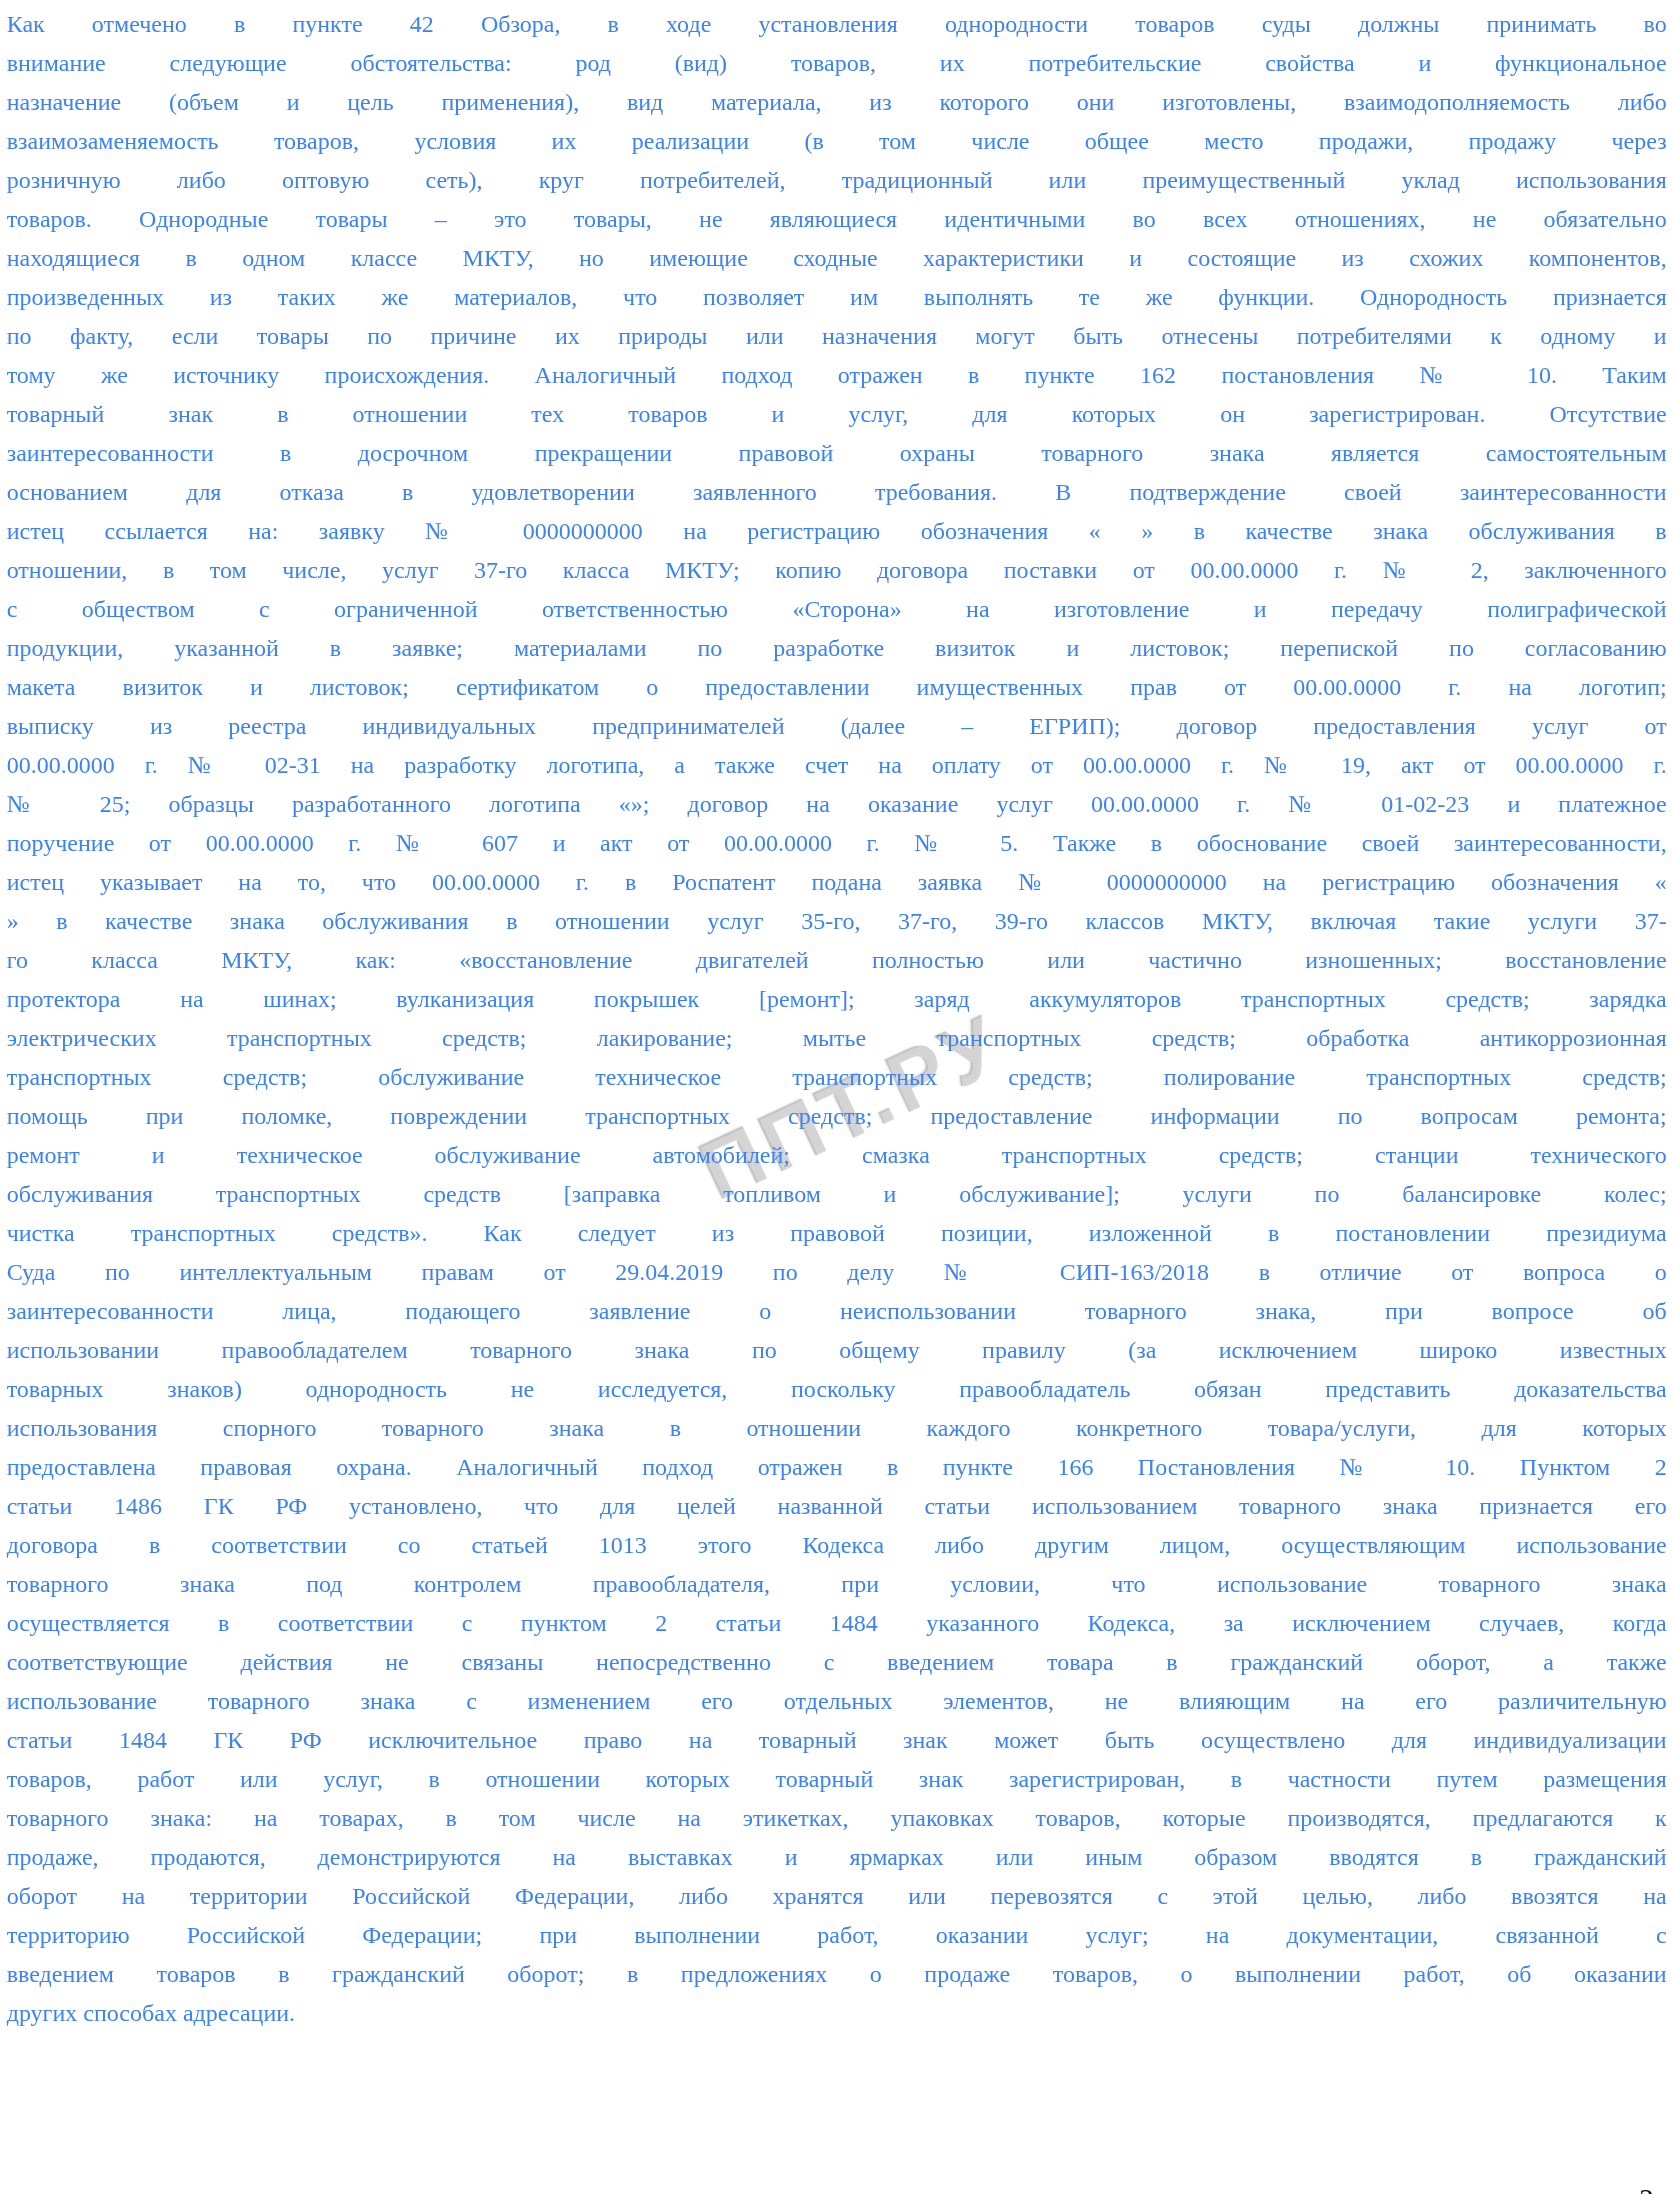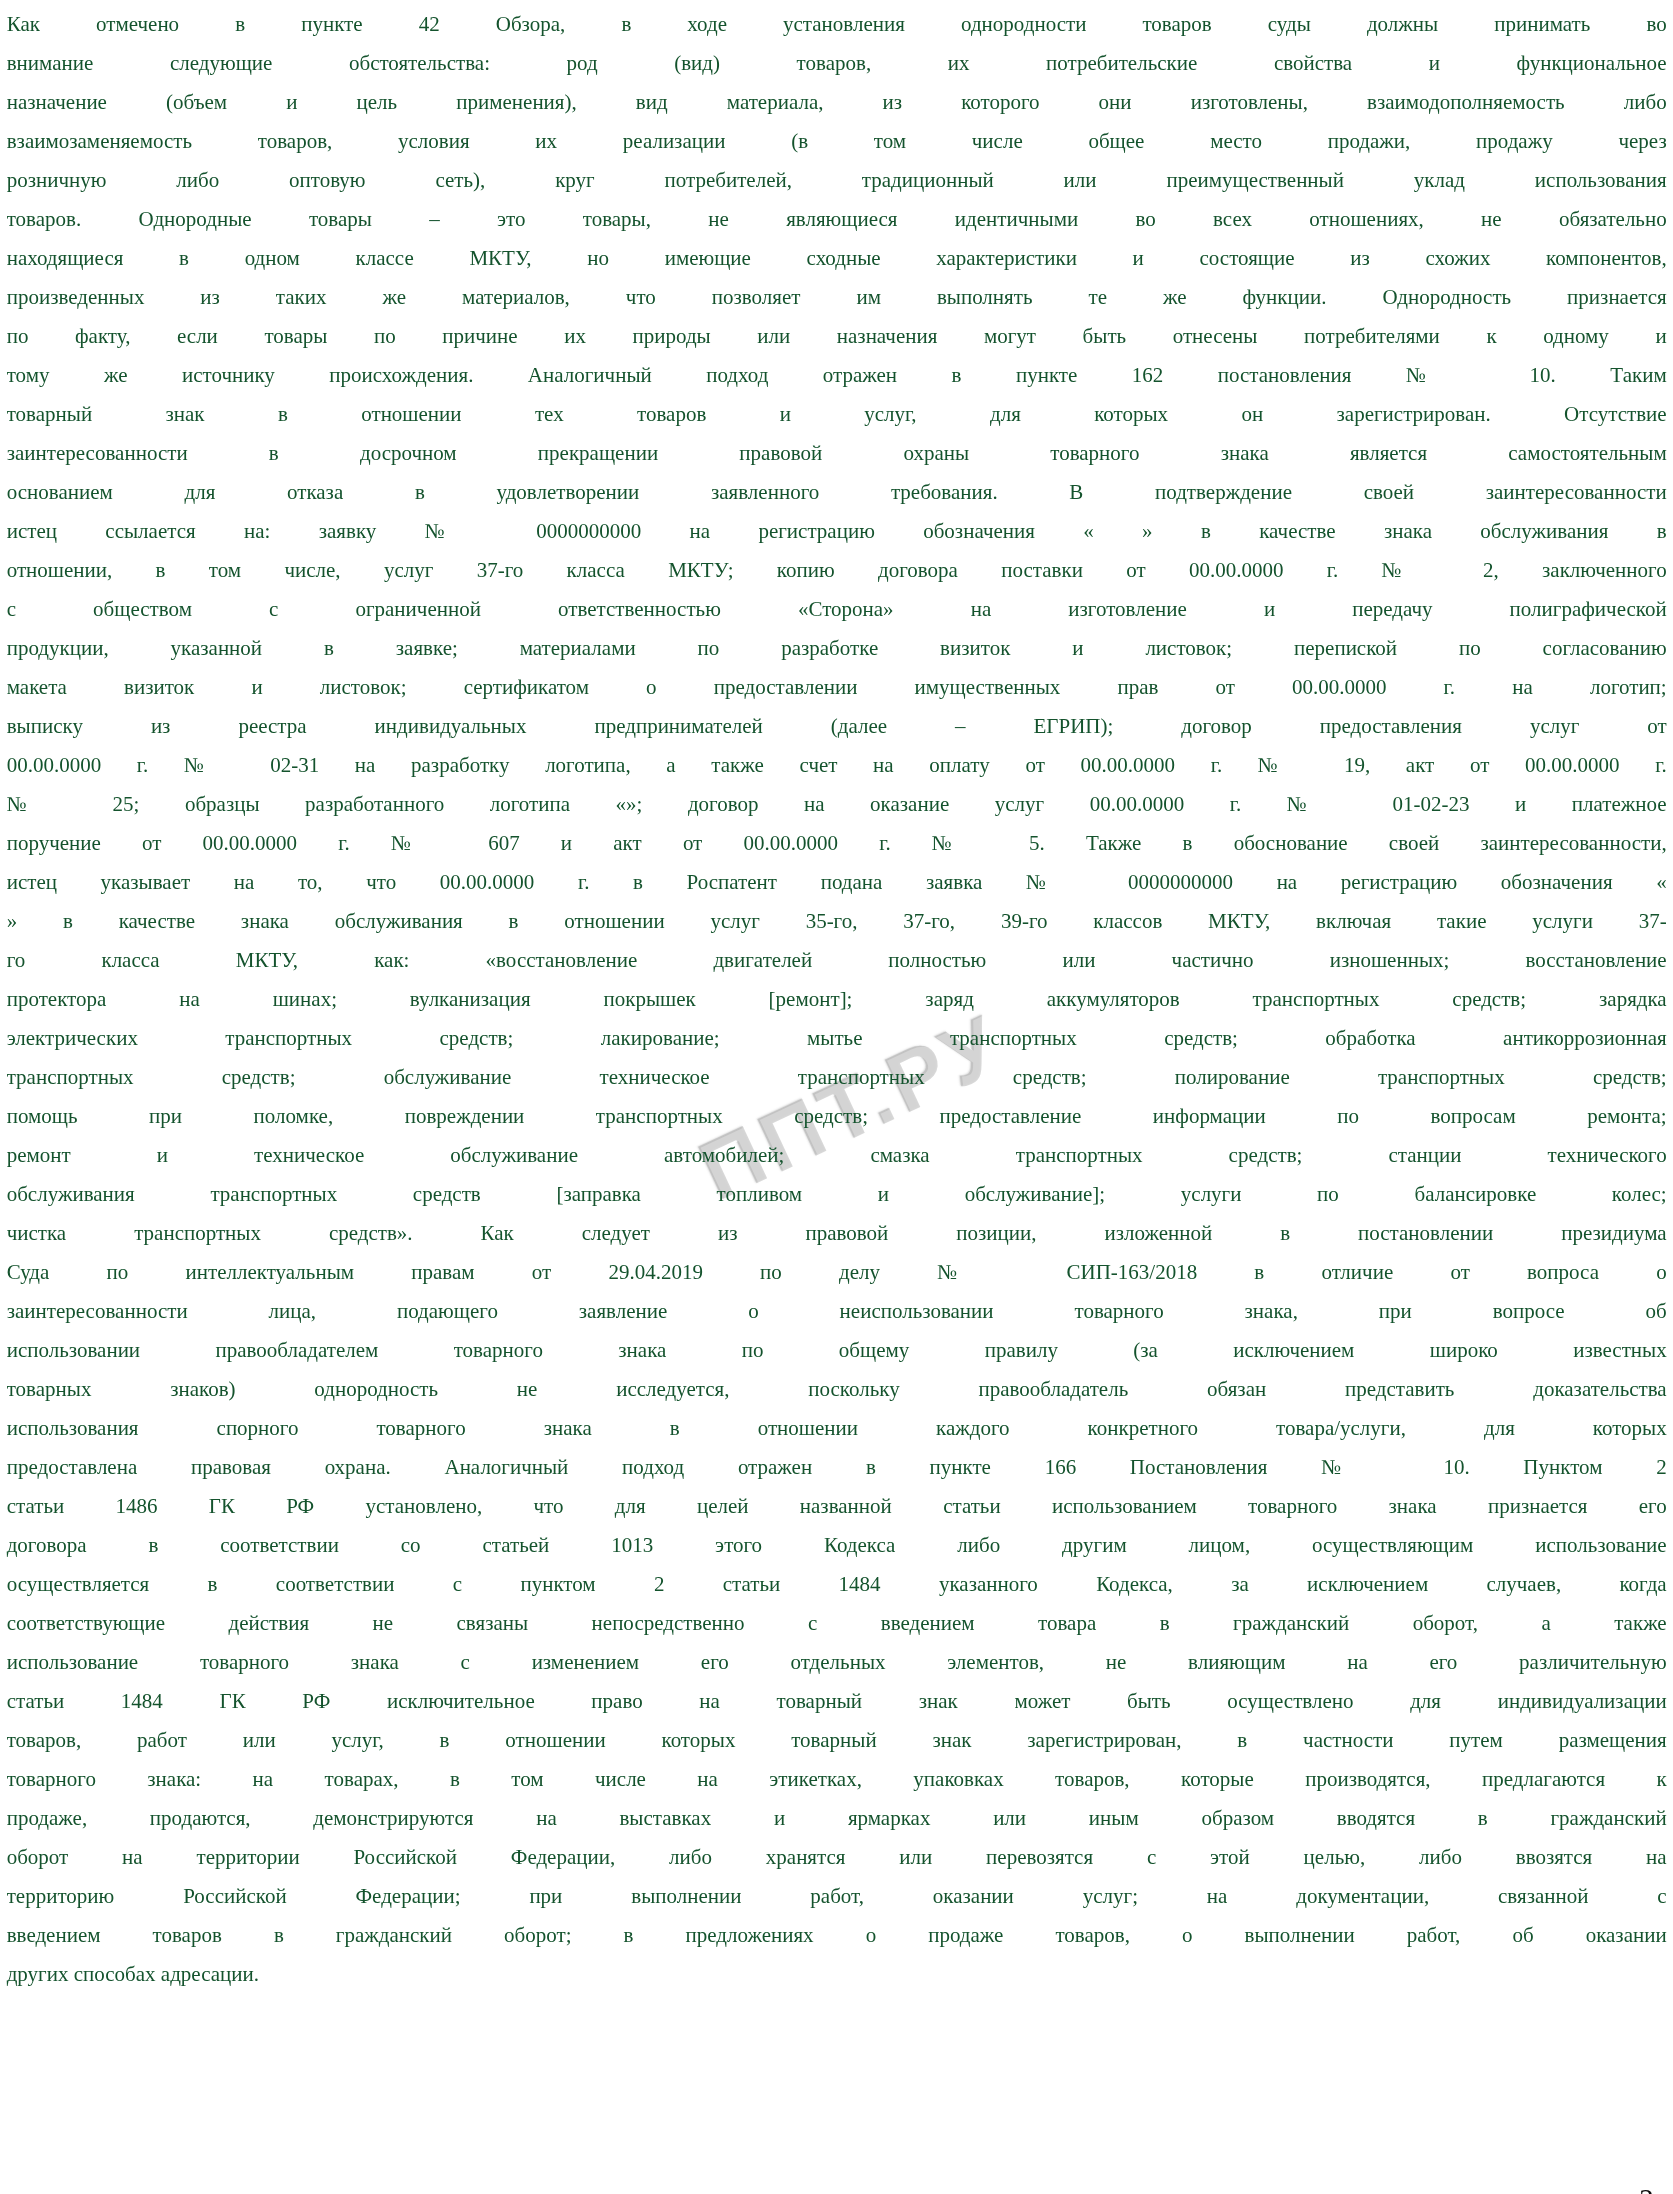--- a/index.html
+++ b/index.html
@@ -17,23 +17,23 @@
     width: 1674px;
     height: 2194px;
     background: #ffffff;
     font-family: "Liberation Serif", "DejaVu Serif", serif;
   }
   .text-block {
     position: absolute;
     left: 6.7px;
     top: 5px;
     width: 1660px;
-    font-size: 21px;
+    font-size: 24px;
     line-height: 39px;
-    color: #14532d;
+    color: #3b82f6;
     z-index: 2;
   }
   .line {
     height: 39px;
     text-align: justify;
     text-align-last: justify;
   }
   .line.last {
     text-align-last: left;
   }
@@ -106,20 +106,21 @@
       <div class="line">обслуживания транспортных средств [заправка топливом и обслуживание]; услуги по балансировке колес;</div>
       <div class="line">чистка транспортных средств». Как следует из правовой позиции, изложенной в постановлении президиума</div>
       <div class="line">Суда по интеллектуальным правам от 29.04.2019 по делу № СИП-163/2018 в отличие от вопроса о</div>
       <div class="line">заинтересованности лица, подающего заявление о неиспользовании товарного знака, при вопросе об</div>
       <div class="line">использовании правообладателем товарного знака по общему правилу (за исключением широко известных</div>
       <div class="line">товарных знаков) однородность не исследуется, поскольку правообладатель обязан представить доказательства</div>
       <div class="line">использования спорного товарного знака в отношении каждого конкретного товара/услуги, для которых</div>
       <div class="line">предоставлена правовая охрана. Аналогичный подход отражен в пункте 166 Постановления № 10. Пунктом 2</div>
       <div class="line">статьи 1486 ГК РФ установлено, что для целей названной статьи использованием товарного знака признается его</div>
       <div class="line">договора в соответствии со статьей 1013 этого Кодекса либо другим лицом, осуществляющим использование</div>
+      <div class="line">товарного знака под контролем правообладателя, при условии, что использование товарного знака</div>
       <div class="line">осуществляется в соответствии с пунктом 2 статьи 1484 указанного Кодекса, за исключением случаев, когда</div>
       <div class="line">соответствующие действия не связаны непосредственно с введением товара в гражданский оборот, а также</div>
       <div class="line">использование товарного знака с изменением его отдельных элементов, не влияющим на его различительную</div>
       <div class="line">статьи 1484 ГК РФ исключительное право на товарный знак может быть осуществлено для индивидуализации</div>
       <div class="line">товаров, работ или услуг, в отношении которых товарный знак зарегистрирован, в частности путем размещения</div>
       <div class="line">товарного знака: на товарах, в том числе на этикетках, упаковках товаров, которые производятся, предлагаются к</div>
       <div class="line">продаже, продаются, демонстрируются на выставках и ярмарках или иным образом вводятся в гражданский</div>
       <div class="line">оборот на территории Российской Федерации, либо хранятся или перевозятся с этой целью, либо ввозятся на</div>
       <div class="line">территорию Российской Федерации; при выполнении работ, оказании услуг; на документации, связанной с</div>
       <div class="line">введением товаров в гражданский оборот; в предложениях о продаже товаров, о выполнении работ, об оказании</div>

